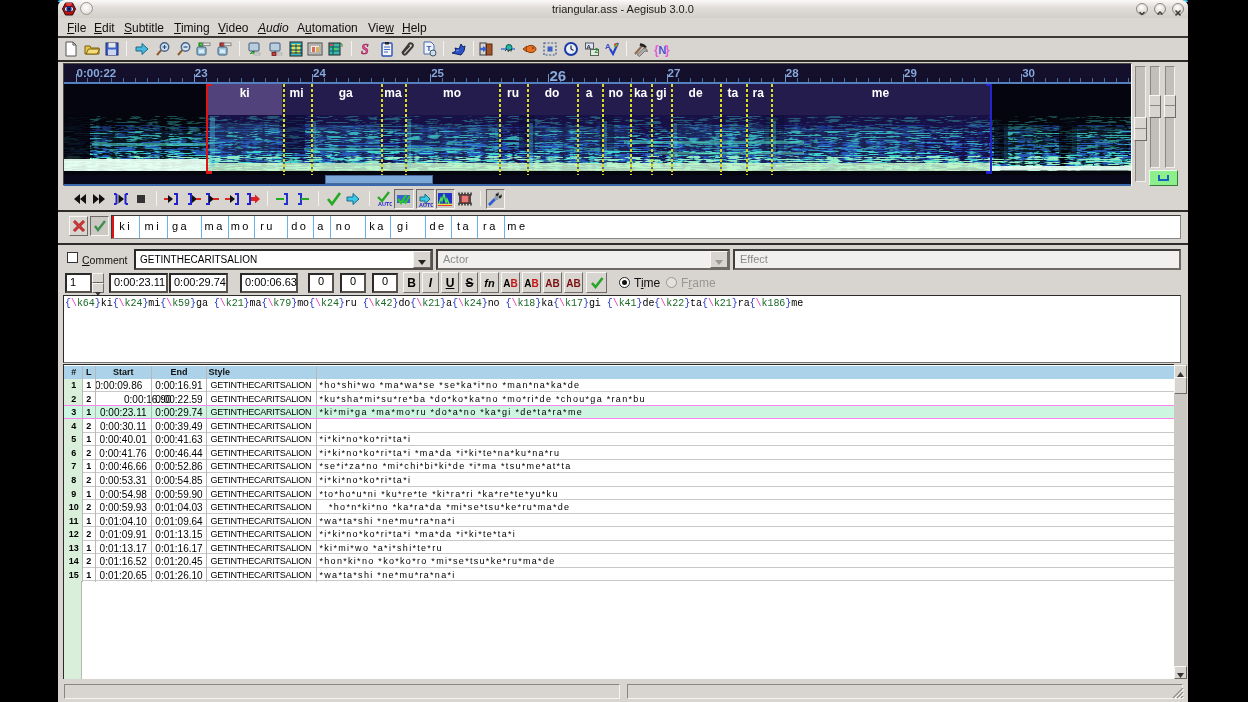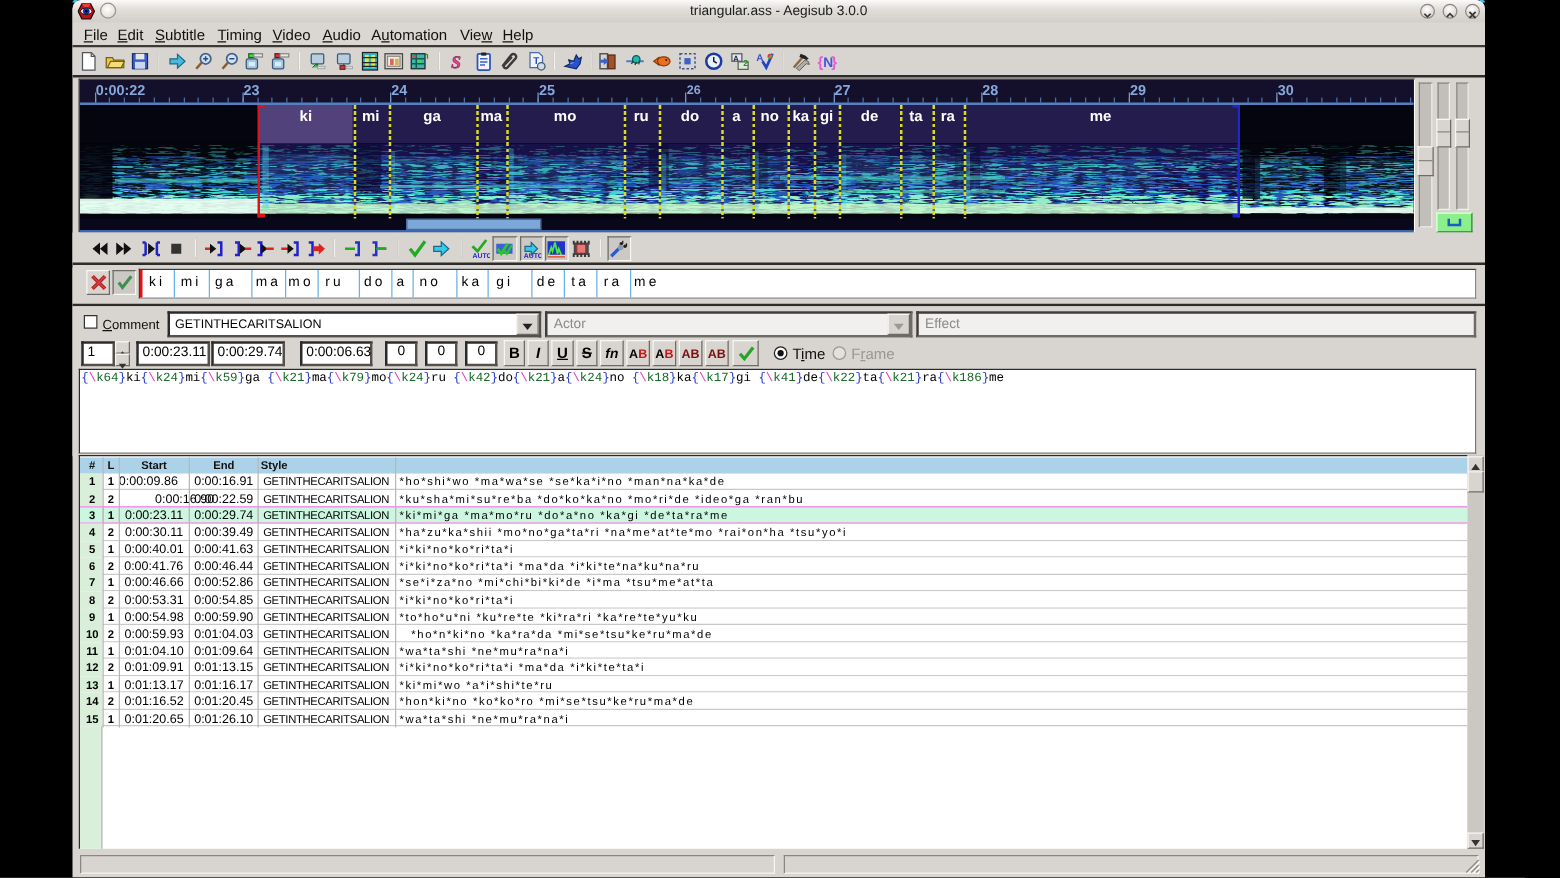--- a/index.html
+++ b/index.html
@@ -43,21 +43,21 @@
         <path d="M2.5 2.5 L7.5 7.5 M7.5 2.5 L2.5 7.5" fill="none" stroke="#3a3a3a" stroke-width="1.5"></path>
       </svg></div>
 
 <div class="abs" style="left:58px; top:18px; width:1130px; height:20px; background:#dad6d1; border-bottom:2px solid #3c3a38;"></div>
 <div class="abs" id="menubar" style="left:58px; top:21px; height:14px; font-size:12px; color:#101010;">
  <span class="abs" style="left:9px;"><u>F</u>ile</span>
  <span class="abs" style="left:36px;"><u>E</u>dit</span>
  <span class="abs" style="left:66px;"><u>S</u>ubtitle</span>
  <span class="abs" style="left:116px;"><u>T</u>iming</span>
  <span class="abs" style="left:160px;"><u>V</u>ideo</span>
- <span class="abs" style="left:200px;"><u>A</u>udio</span>
+ <span class="abs" style="left:200px;font-style:italic;"><u>A</u>udio</span>
  <span class="abs" style="left:239px;">A<u>u</u>tomation</span>
  <span class="abs" style="left:310px;">Vie<u>w</u></span>
  <span class="abs" style="left:344px;"><u>H</u>elp</span>
 </div>
 
 <div class="abs" style="left:58px; top:38px; width:1130px; height:24px; background:#d8d4cf; border-bottom:2px solid #2e2c2a;"></div>
 <div class="abs" id="toolbar" style="left:58px; top:38px; width:1130px; height:21px;">
       <div class="abs vsep" style="left:68px; top:3px; height:15px;"></div>
       <div class="abs vsep" style="left:181px; top:3px; height:15px;"></div>
       <div class="abs vsep" style="left:292.5px; top:3px; height:15px;"></div>
@@ -296,21 +296,21 @@
       <div class="abs" style="left:1063.6px; top:14px; width:1px; height:4px; background:#4a6ea2;"></div>
       <div class="abs" style="left:11.6px; top:10px; width:1px; height:8px; background:#7396c8;"></div>
       <div class="abs" style="left:12.6px; top:3px; font-size:11.5px; font-weight:bold; color:#87a8da;">0:00:22</div>
       <div class="abs" style="left:129.8px; top:10px; width:1px; height:8px; background:#7396c8;"></div>
       <div class="abs" style="left:130.8px; top:3px; font-size:11.5px; font-weight:bold; color:#87a8da;">23</div>
       <div class="abs" style="left:248.0px; top:10px; width:1px; height:8px; background:#7396c8;"></div>
       <div class="abs" style="left:249.0px; top:3px; font-size:11.5px; font-weight:bold; color:#87a8da;">24</div>
       <div class="abs" style="left:366.2px; top:10px; width:1px; height:8px; background:#7396c8;"></div>
       <div class="abs" style="left:367.2px; top:3px; font-size:11.5px; font-weight:bold; color:#87a8da;">25</div>
       <div class="abs" style="left:484.4px; top:10px; width:1px; height:8px; background:#7396c8;"></div>
-      <div class="abs" style="left:485.4px; top:3px; font-size:10px; font-weight:bold; color:#87a8da;">26</div>
+      <div class="abs" style="left:485.4px; top:3px; font-size:15px; font-weight:bold; color:#87a8da;">26</div>
       <div class="abs" style="left:602.6px; top:10px; width:1px; height:8px; background:#7396c8;"></div>
       <div class="abs" style="left:603.6px; top:3px; font-size:11.5px; font-weight:bold; color:#87a8da;">27</div>
       <div class="abs" style="left:720.8px; top:10px; width:1px; height:8px; background:#7396c8;"></div>
       <div class="abs" style="left:721.8px; top:3px; font-size:11.5px; font-weight:bold; color:#87a8da;">28</div>
       <div class="abs" style="left:839.0px; top:10px; width:1px; height:8px; background:#7396c8;"></div>
       <div class="abs" style="left:840.0px; top:3px; font-size:11.5px; font-weight:bold; color:#87a8da;">29</div>
       <div class="abs" style="left:957.2px; top:10px; width:1px; height:8px; background:#7396c8;"></div>
       <div class="abs" style="left:958.2px; top:3px; font-size:11.5px; font-weight:bold; color:#87a8da;">30</div>
       <div class="abs" style="left:0; top:18px; width:1067px; height:2px; background:#5580c0;"></div>
     </div>
@@ -672,21 +672,21 @@
       <div class="abs" style="left:87.5px; top:15.30px; width:55px; font-size:10px; text-align:center;">0:00:16.91</div>
       <div class="abs" style="left:146.5px; top:15.30px; font-size:9px; letter-spacing:-0.25px;">GETINTHECARITSALION</div>
       <div class="abs" style="left:255.5px; top:15.30px; font-size:9px; letter-spacing:1.3px; white-space:pre;">*ho*shi*wo *ma*wa*se *se*ka*i*no *man*na*ka*de</div>
       <div class="abs" style="left:0; top:27.03px; width:1110px; height:13.53px; background:#fff; border-bottom:1px solid #c9c9c9;"></div>
       <div class="abs" style="left:0; top:27.03px; width:17.5px; height:13.53px; background:#d9efd9;"></div>
       <div class="abs" style="left:1px; top:28.83px; width:17.5px; font-size:9px; font-weight:bold; text-align:center;">2</div>
       <div class="abs" style="left:18.5px; top:28.83px; width:12.5px; font-size:9px; font-weight:bold; text-align:center;">2</div>
       <div class="abs" style="left:31px; top:28.83px; width:56.5px; font-size:10px; text-align:center;padding-left:29px;">0:00:16.90</div>
       <div class="abs" style="left:87.5px; top:28.83px; width:55px; font-size:10px; text-align:center;">0:00:22.59</div>
       <div class="abs" style="left:146.5px; top:28.83px; font-size:9px; letter-spacing:-0.25px;">GETINTHECARITSALION</div>
-      <div class="abs" style="left:255.5px; top:28.83px; font-size:9px; letter-spacing:1.3px; white-space:pre;">*ku*sha*mi*su*re*ba *do*ko*ka*no *mo*ri*de *ideo*ga *ran*bu</div>
+      <div class="abs" style="left:255.5px; top:28.83px; font-size:9px; letter-spacing:1.3px; white-space:pre;">*ku*sha*mi*su*re*ba *do*ko*ka*no *mo*ri*de *chou*ga *ran*bu</div>
       <div class="abs" style="left:0; top:40.56px; width:1110px; height:13.53px; background:#ccf6e0; border-bottom:1px solid #c9c9c9;"></div>
       <div class="abs" style="left:0; top:40.56px; width:17.5px; height:13.53px; background:#c9f7e0;"></div>
       <div class="abs" style="left:0; top:39.56px; width:1110px; height:1px; background:#ff82f2;"></div>
       <div class="abs" style="left:0; top:53.09px; width:1110px; height:1px; background:#ff82f2;"></div>
       <div class="abs" style="left:18px; top:40.56px; width:1px; height:13.53px; background:#edaae0;"></div>
       <div class="abs" style="left:30.5px; top:40.56px; width:1px; height:13.53px; background:#edaae0;"></div>
       <div class="abs" style="left:87px; top:40.56px; width:1px; height:13.53px; background:#edaae0;"></div>
       <div class="abs" style="left:142px; top:40.56px; width:1px; height:13.53px; background:#edaae0;"></div>
       <div class="abs" style="left:252px; top:40.56px; width:1px; height:13.53px; background:#edaae0;"></div>
       <div class="abs" style="left:1px; top:42.36px; width:17.5px; font-size:9px; font-weight:bold; text-align:center;">3</div>
@@ -695,21 +695,20 @@
       <div class="abs" style="left:87.5px; top:42.36px; width:55px; font-size:10px; text-align:center;">0:00:29.74</div>
       <div class="abs" style="left:146.5px; top:42.36px; font-size:9px; letter-spacing:-0.25px;">GETINTHECARITSALION</div>
       <div class="abs" style="left:255.5px; top:42.36px; font-size:9px; letter-spacing:1.3px; white-space:pre;">*ki*mi*ga *ma*mo*ru *do*a*no *ka*gi *de*ta*ra*me</div>
       <div class="abs" style="left:0; top:54.09px; width:1110px; height:13.53px; background:#fff; border-bottom:1px solid #c9c9c9;"></div>
       <div class="abs" style="left:0; top:54.09px; width:17.5px; height:13.53px; background:#d9efd9;"></div>
       <div class="abs" style="left:1px; top:55.89px; width:17.5px; font-size:9px; font-weight:bold; text-align:center;">4</div>
       <div class="abs" style="left:18.5px; top:55.89px; width:12.5px; font-size:9px; font-weight:bold; text-align:center;">2</div>
       <div class="abs" style="left:31px; top:55.89px; width:56.5px; font-size:10px; text-align:center;">0:00:30.11</div>
       <div class="abs" style="left:87.5px; top:55.89px; width:55px; font-size:10px; text-align:center;">0:00:39.49</div>
       <div class="abs" style="left:146.5px; top:55.89px; font-size:9px; letter-spacing:-0.25px;">GETINTHECARITSALION</div>
-      <div class="abs" style="left:255.5px; top:55.89px; font-size:9px; letter-spacing:1.3px; white-space:pre;">*ha*zu*ka*shii *mo*no*ga*ta*ri *na*me*at*te*mo *rai*on*ha *tsu*yo*i</div>
       <div class="abs" style="left:0; top:67.62px; width:1110px; height:13.53px; background:#fff; border-bottom:1px solid #c9c9c9;"></div>
       <div class="abs" style="left:0; top:67.62px; width:17.5px; height:13.53px; background:#d9efd9;"></div>
       <div class="abs" style="left:1px; top:69.42px; width:17.5px; font-size:9px; font-weight:bold; text-align:center;">5</div>
       <div class="abs" style="left:18.5px; top:69.42px; width:12.5px; font-size:9px; font-weight:bold; text-align:center;">1</div>
       <div class="abs" style="left:31px; top:69.42px; width:56.5px; font-size:10px; text-align:center;">0:00:40.01</div>
       <div class="abs" style="left:87.5px; top:69.42px; width:55px; font-size:10px; text-align:center;">0:00:41.63</div>
       <div class="abs" style="left:146.5px; top:69.42px; font-size:9px; letter-spacing:-0.25px;">GETINTHECARITSALION</div>
       <div class="abs" style="left:255.5px; top:69.42px; font-size:9px; letter-spacing:1.3px; white-space:pre;">*i*ki*no*ko*ri*ta*i</div>
       <div class="abs" style="left:0; top:81.15px; width:1110px; height:13.53px; background:#fff; border-bottom:1px solid #c9c9c9;"></div>
       <div class="abs" style="left:0; top:81.15px; width:17.5px; height:13.53px; background:#d9efd9;"></div>

